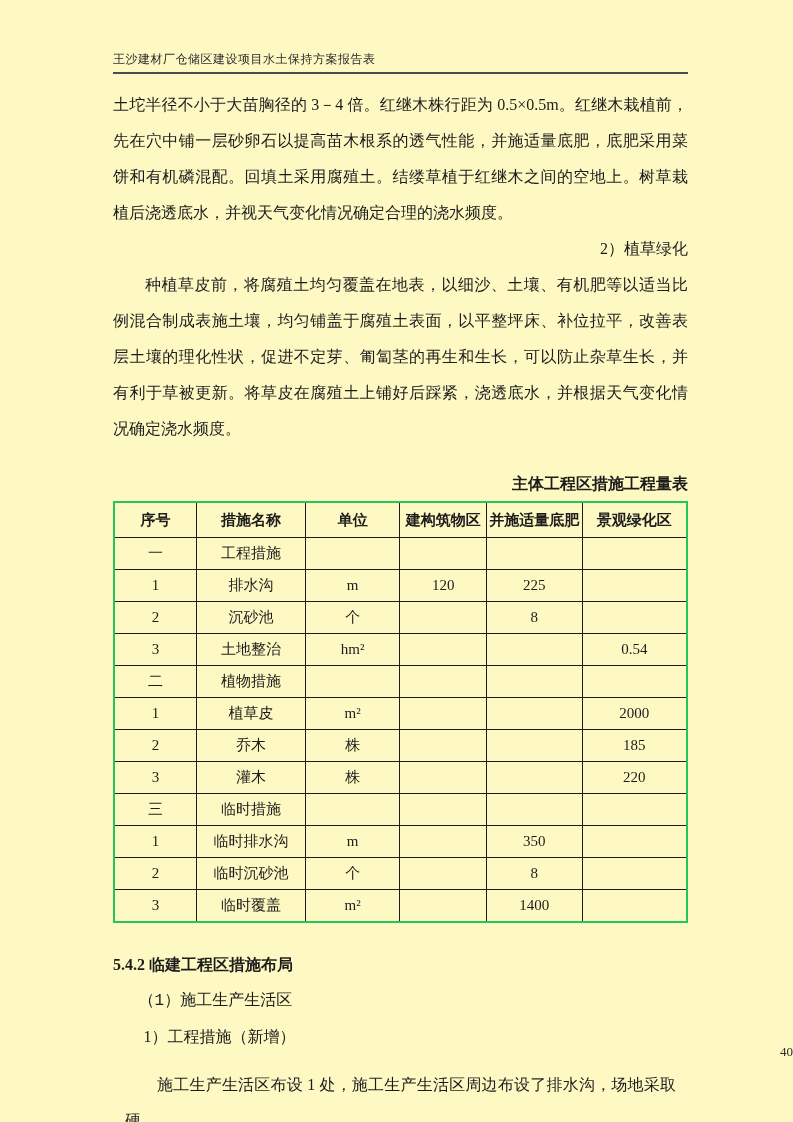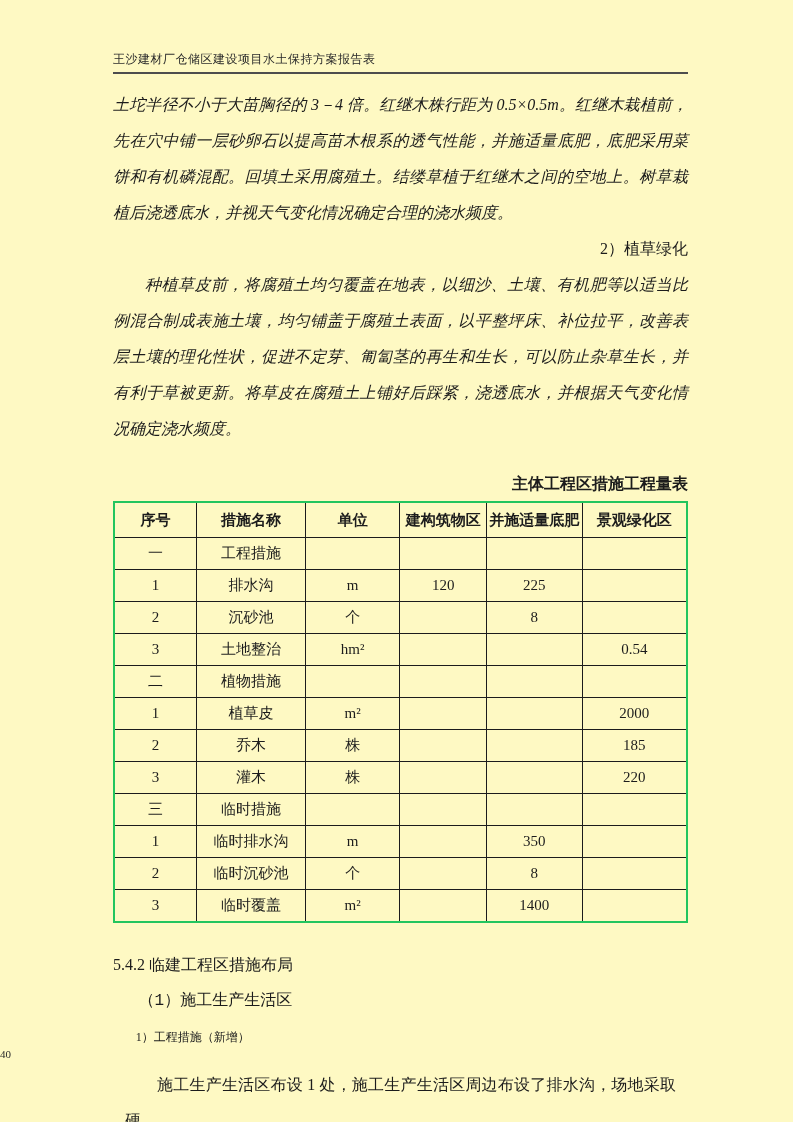--- a/index.html
+++ b/index.html
@@ -8,21 +8,21 @@
     box-sizing:border-box;padding:50px 105px 0 113px;
     font-family:"Liberation Serif","DejaVu Serif",serif;color:#1c1c1c;
     overflow:hidden;
   }
   .doc-header{
     font-size:12px;line-height:18px;color:#2b2b2b;
     padding-bottom:4px;border-bottom:2px solid #4d4d4d;
     letter-spacing:0.5px;
   }
   .body-para{
-    font-size:16px;line-height:36px;text-align:justify;margin:0;font-style:italic;
+    font-size:16px;line-height:36px;text-align:justify;margin:0;
   }
   .para1{margin-top:13px;}
   .num-heading{
     font-size:16px;line-height:36px;margin:0;text-indent:1.6em;text-align:right;
   }
   .para-indent{text-indent:2em;}
   .table-title{
     font-size:16px;line-height:22px;font-weight:bold;text-align:right;
     margin:26px 0 6px 0;
   }
@@ -32,31 +32,31 @@
   }
   table.measures th, table.measures td{
     border:1px solid #1c1c1c;text-align:center;vertical-align:middle;
     font-size:15px;padding:0 2px;overflow:hidden;white-space:nowrap;
   }
   table.measures th{height:34px;font-weight:bold;}
   table.measures td{height:31px;font-weight:normal;}
   .col-seq{width:14.4%;} .col-name{width:19%;} .col-unit{width:16.5%;}
   .col-z1{width:15.1%;} .col-z2{width:16.7%;} .col-z3{width:18.3%;}
   .section-heading{
-    font-size:16px;line-height:36px;font-weight:normal;margin:24px 0 0 0;
+    font-size:16px;line-height:36px;font-weight:bold;margin:24px 0 0 0;
   }
   .sub-line{font-size:16px;line-height:36px;margin:0;text-indent:1.6em;font-family:Liberation Mono, monospace;}
-  .sub-line2{font-size:12px;line-height:36px;margin:0;text-indent:1.9em;}
+  .sub-line2{font-size:16px;line-height:36px;margin:0;text-indent:1.9em;}
   .para3{
     font-size:16px;line-height:36px;margin:12px;text-indent:2em;
     text-align:justify;text-align-last:justify;
   }
   .page-number{
     position:absolute;left:0;bottom:62px;width:100%;
-    text-align:left;font-size:11px;color:#2b2b2b;
+    text-align:right;font-size:13px;color:#2b2b2b;
   }
 </style>
 </head>
 <body>
 
 <div class="page">
 
   <div class="doc-header">
     <span>王沙建材厂仓储区建设项目水土保持方案报告表</span>
   </div>

